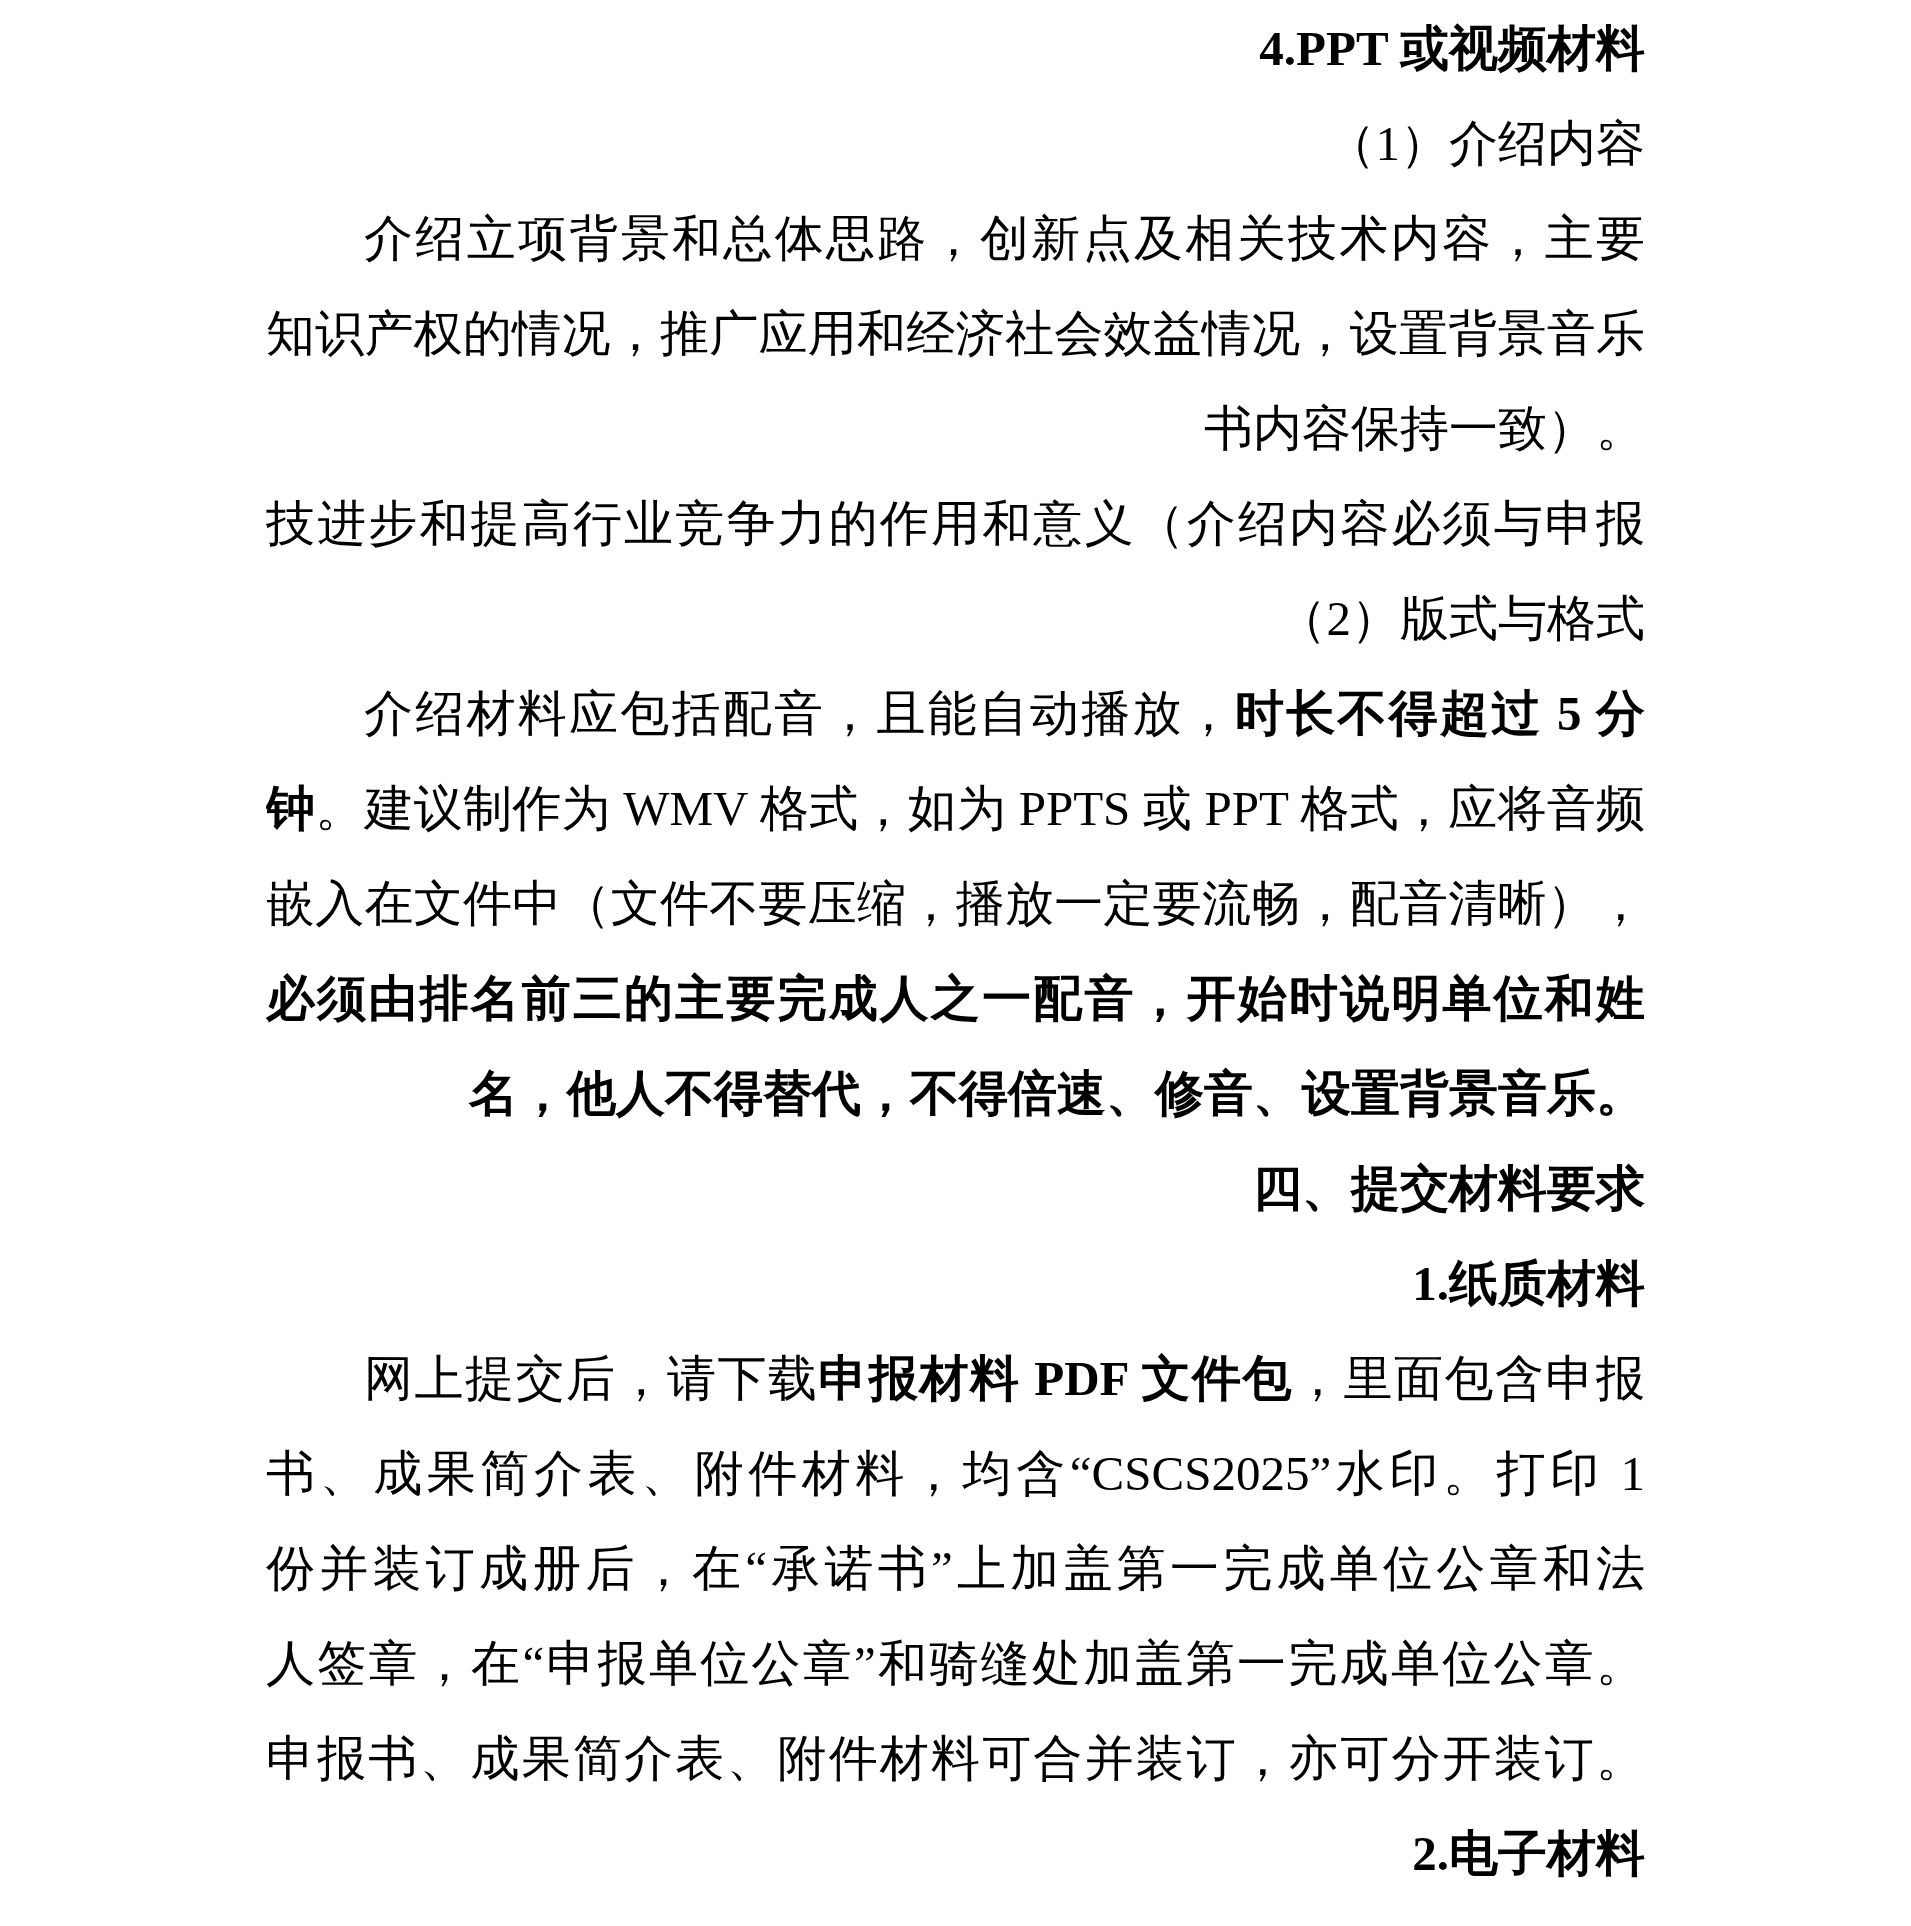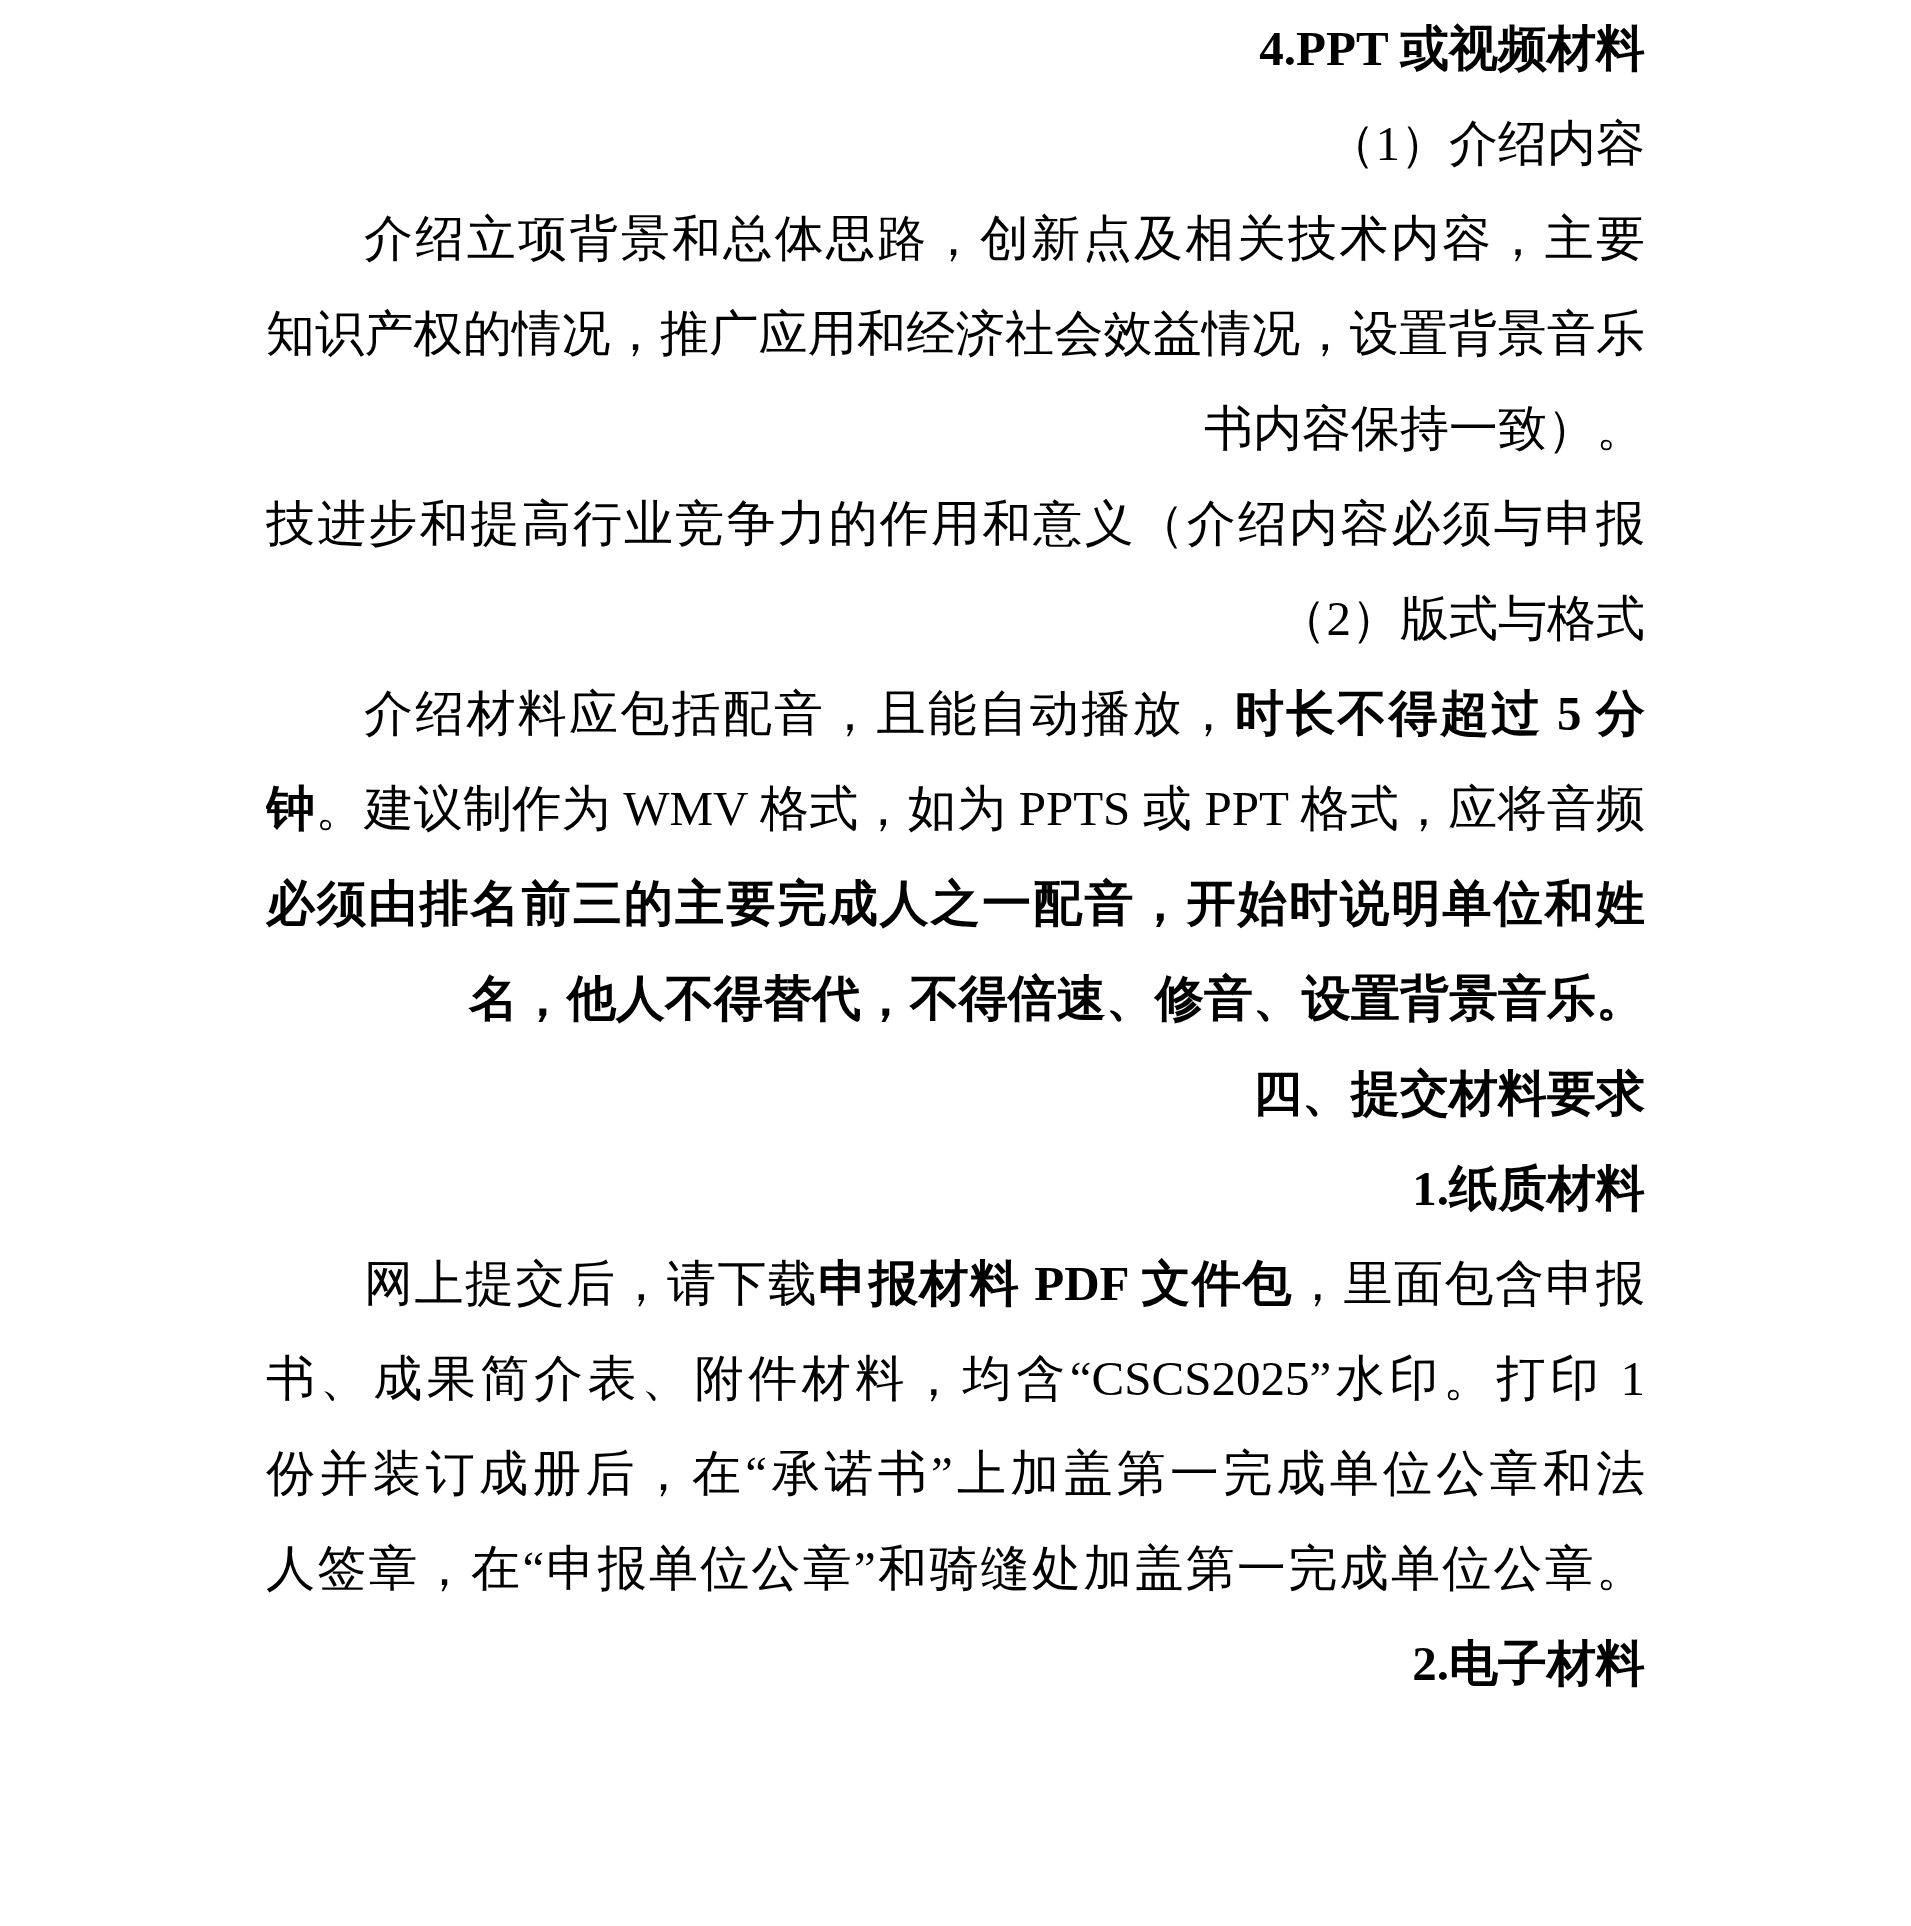--- a/index.html
+++ b/index.html
@@ -54,24 +54,26 @@
   <section class="doc-text" id="doc-root">
       <div class="line indent"><span class="run bold">4.PPT 或视频材料</span></div>
       <div class="line indent"><span class="run">（1）介绍内容</span></div>
       <div class="line indent justify"><span class="run">介绍立项背景和总体思路，创新点及相关技术内容，主要</span></div>
       <div class="line justify"><span class="run">知识产权的情况，推广应用和经济社会效益情况，设置背景音乐</span></div>
       <div class="line"><span class="run">书内容保持一致）。</span></div>
       <div class="line justify"><span class="run">技进步和提高行业竞争力的作用和意义（介绍内容必须与申报</span></div>
       <div class="line indent"><span class="run">（2）版式与格式</span></div>
       <div class="line indent justify"><span class="run">介绍材料应包括配音，且能自动播放，</span><span class="run bold">时长不得超过 5 分</span></div>
       <div class="line justify"><span class="run bold">钟</span><span class="run">。建议制作为 WMV 格式，如为 PPTS 或 PPT 格式，应将音频</span></div>
+      <div class="line justify"><span class="run">嵌入在文件中（文件不要压缩，播放一定要流畅，配音清晰），</span></div>
       <div class="line justify"><span class="run bold">必须由排名前三的主要完成人之一配音，开始时说明单位和姓</span></div>
       <div class="line"><span class="run bold">名，他人不得替代，不得倍速、修音、设置背景音乐。</span></div>
       <div class="line indent"><span class="run bold">四、提交材料要求</span></div>
       <div class="line indent"><span class="run bold">1.纸质材料</span></div>
       <div class="line indent justify"><span class="run">网上提交后，请下载</span><span class="run bold">申报材料 PDF 文件包</span><span class="run">，里面包含申报</span></div>
       <div class="line justify"><span class="run">书、成果简介表、附件材料，均含“CSCS2025”水印。打印 1</span></div>
       <div class="line justify"><span class="run">份并装订成册后，在“承诺书”上加盖第一完成单位公章和法</span></div>
       <div class="line justify"><span class="run">人签章，在“申报单位公章”和骑缝处加盖第一完成单位公章。</span></div>
+      <div class="line justify"><span class="run">申报书、成果简介表、附件材料可合并装订，亦可分开装订。</span></div>
       <div class="line indent"><span class="run bold">2.电子材料</span></div>
     </section>
 </main>
 
 
 </body></html>

